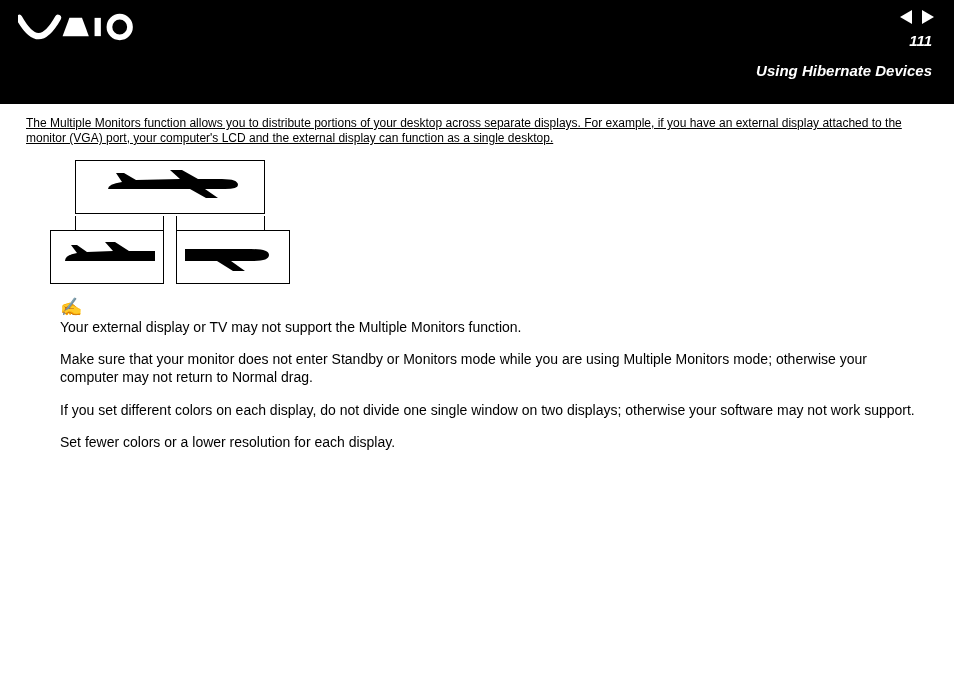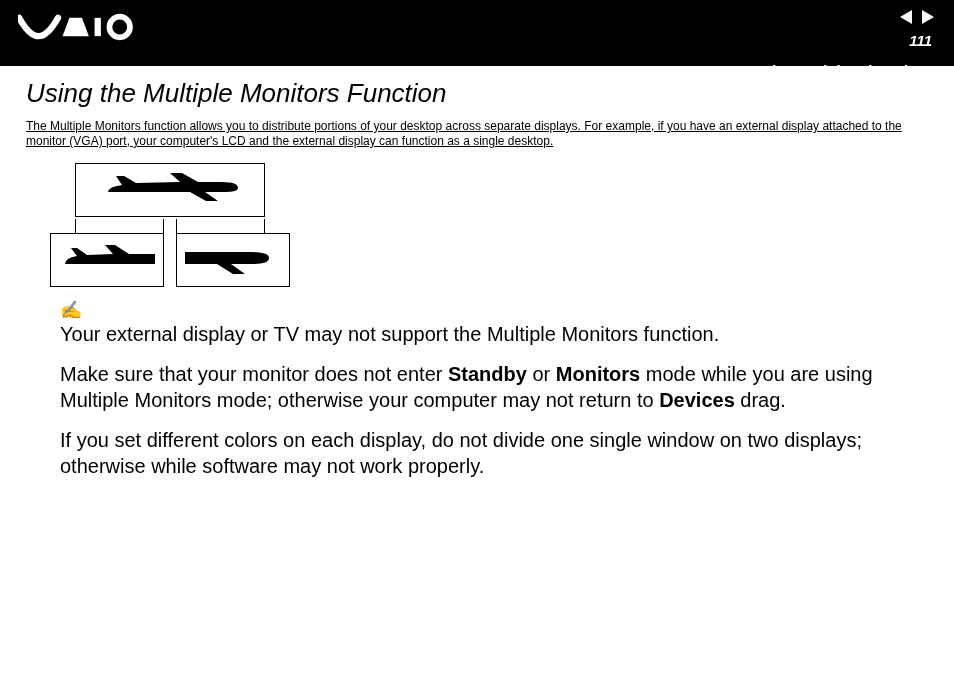--- a/index.html
+++ b/index.html
@@ -7,21 +7,21 @@
     width: 954px;
     height: 674px;
     font-family: Arial, Helvetica, sans-serif;
     background: #fff;
     color: #000;
     overflow: hidden;
   }
   .header {
     background: #000;
     color: #fff;
-    height: 66px;
+    height: 104px;
     position: relative;
     padding: 10px 20px;
   }
   .logo {
     position: absolute;
     left: 18px;
     top: 12px;
     width: 120px;
     height: 30px;
   }
@@ -119,46 +119,45 @@
     height: 14px;
   }
   .note-block {
     margin: 4px 0 0 34px;
   }
   .note-icon {
     font-size: 18px;
     color: #0b6aa8;
   }
   .note-para {
-    font-size: 20px;
+    font-size: 14px;
     line-height: 1.3;
     margin-bottom: 14px;
   }
-  .bold { font-weight: bold; }
+  .bold { font-weight: normal; }
 </style>
 </head>
 <body>
 
 <div class="header">
   <svg class="logo" viewBox="0 0 210 48">
     <path d="M 2 8 Q 20 40 36 40 Q 52 40 70 8" stroke="#fff" stroke-width="11" fill="none" stroke-linecap="round"></path>
     <path d="M 90 8 L 78 40 L 124 40 L 112 8 Z" fill="#fff"></path>
     <rect x="134" y="8" width="11" height="32" fill="#fff"></rect>
     <circle cx="178" cy="24" r="18" stroke="#fff" stroke-width="10" fill="none"></circle>
   </svg>
   <div class="nav-arrows">
     <div class="nav-arrow nav-prev"></div>
     <div class="nav-arrow nav-next"></div>
   </div>
   <div class="page-number">111</div>
-  <a class="section-title">Using Peripheral Devices</a>
+  <a class="section-title">Using Hibernate Devices</a>
 </div>
 
 <div class="content">
-  <h1 class="page-heading">Using the Multiple Monitors Function</h1>
   <p class="body-para">The Multiple Monitors function allows you to distribute portions of your desktop across separate displays. For example, if you have an external display attached to the monitor (VGA) port, your computer's LCD and the external display can function as a single desktop.</p>
 
   <div class="diagram">
     <div class="mon-top">
       <svg width="160" height="40" viewBox="0 0 160 40">
         <path d="M18 22 L135 22 Q148 22 148 18 Q148 12 132 12 L108 12 L92 3 L80 3 L90 12 L46 13 L34 6 L26 6 L32 15 Q18 17 18 22 Z M115 22 L128 31 L116 31 L100 22 Z" fill="#000"></path>
       </svg>
     </div>
     <div class="connector-lines">
       <div class="cl" style="left:25px"></div>
@@ -177,17 +176,18 @@
           <path d="M2 24 L70 24 Q86 24 86 18 Q86 12 68 12 L2 12 Z M48 24 L62 34 L50 34 L34 24 Z" fill="#000"></path>
         </svg>
       </div>
     </div>
   </div>
 
   <div class="note-block">
     <div class="note-icon">✍</div>
     <p class="note-para">Your external display or TV may not support the Multiple Monitors function.</p>
     <p class="note-para">
-      <span>Make sure that your monitor does not enter </span><span class="bold">Standby</span><span> or </span><span class="bold">Monitors</span><span> mode while you are using Multiple Monitors mode; otherwise your computer may not return to </span><span class="bold">Devices</span><span> drag.</span>
+      <span>Make sure that your monitor does not enter </span><span class="bold">Standby</span><span> or </span><span class="bold">Monitors</span><span> mode while you are using Multiple Monitors mode; otherwise your computer may not return to </span><span class="bold">Normal</span><span> drag.</span>
     </p>
-    <p class="note-para">If you set different colors on each display, do not divide one single window on two displays; otherwise while software may not work properly.</p>
+    <p class="note-para">If you set different colors on each display, do not divide one single window on two displays; otherwise your software may not work support.</p>
+    <p class="note-para">Set fewer colors or a lower resolution for each display.</p>
   </div>
 </div>
 
 </body></html>

